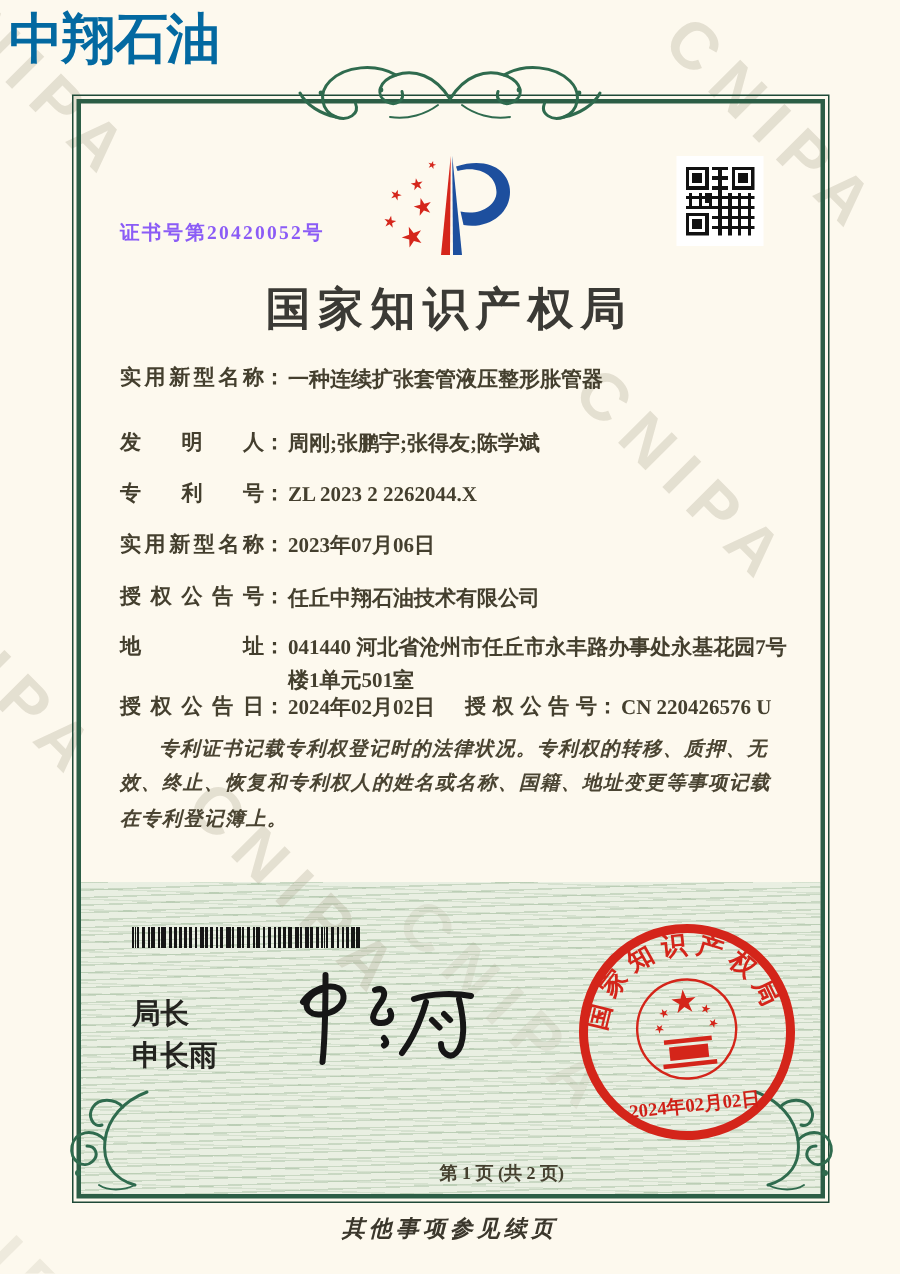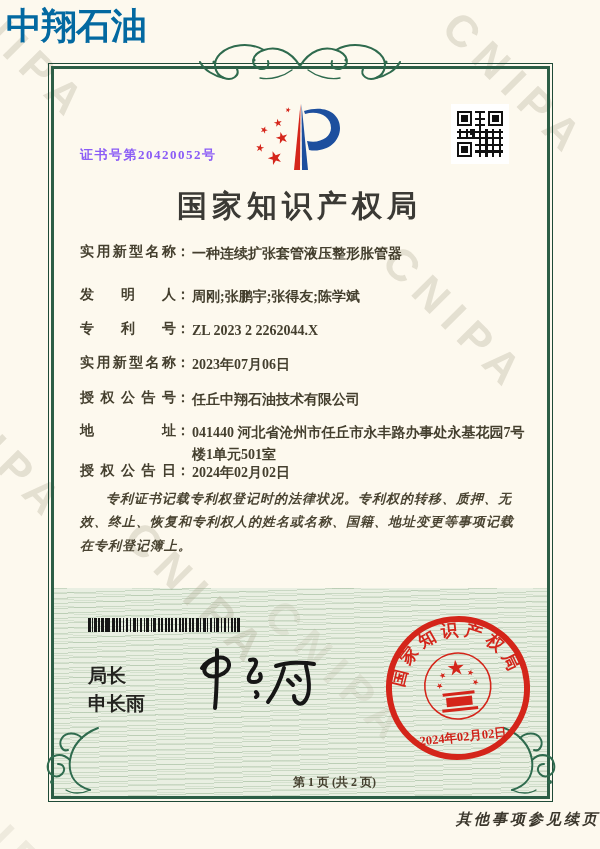--- a/index.html
+++ b/index.html
@@ -89,21 +89,21 @@
   .signature{position:absolute;left:172px;top:638px;z-index:5;}
   
   .seal{position:absolute;left:384px;top:614px;width:148px;height:148px;z-index:5;transform:rotate(-6deg);}
   
   .page-no{
     position:absolute;left:48px;top:774px;width:573px;z-index:5;
     text-align:center;font-size:12px;font-weight:600;color:#45402f;
   }
   .continuation{
     position:absolute;left:0;top:810px;width:600px;z-index:5;
-    text-align:right;font-size:15px;font-style:italic;font-weight:600;
+    text-align:center;font-size:15px;font-style:italic;font-weight:600;
     letter-spacing:3px;color:#3b372c;
   }
 </style>
 </head>
 <body>
 
 <div class="wm" style="left:-30px;top:-34px;">CNIPA</div>
 <div class="wm" style="left:468px;top:2px;">CNIPA</div>
 <div class="wm" style="left:408px;top:236px;">CNIPA</div>
 <div class="wm" style="left:-52px;top:366px;">CNIPA</div>
@@ -333,20 +333,23 @@
   <span class="lab">实用新型名称</span><span class="colon">：</span><span class="val">2023年07月06日</span>
 </div>
 <div class="row" style="top:389px;">
   <span class="lab">授权公告号</span><span class="colon">：</span><span class="val">任丘中翔石油技术有限公司</span>
 </div>
 <div class="row" style="top:422px;">
   <span class="lab">地址</span><span class="colon">：</span><span class="val">041440 河北省沧州市任丘市永丰路办事处永基花园7号楼1单元501室</span>
 </div>
 <div class="row" style="top:462px;width:442px;">
   <span class="lab">授权公告日</span><span class="colon">：</span><span class="val">2024年02月02日</span>
+  <span class="pair2">
+    <span class="lab">授权公告号</span><span class="colon">：</span><span class="val">CN 220426576 U</span>
+  </span>
 </div>
 
 <div class="paras">
   <p>专利证书记载专利权登记时的法律状况。专利权的转移、质押、无效、终止、恢复和专利权人的姓名或名称、国籍、地址变更等事项记载在专利登记簿上。</p>
 </div>
 
 <div class="barcode"></div>
 
 <div class="director dir-title">局长</div>
 <div class="director dir-name">申长雨</div>

